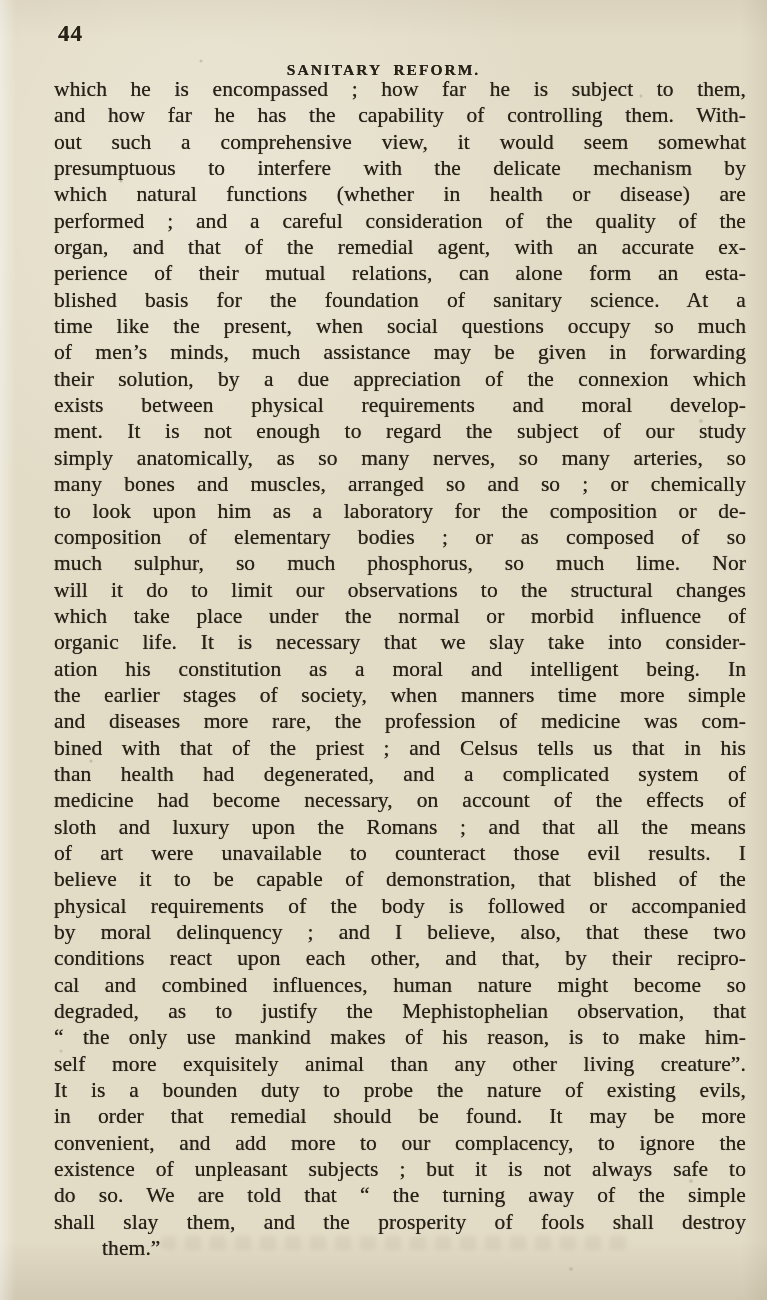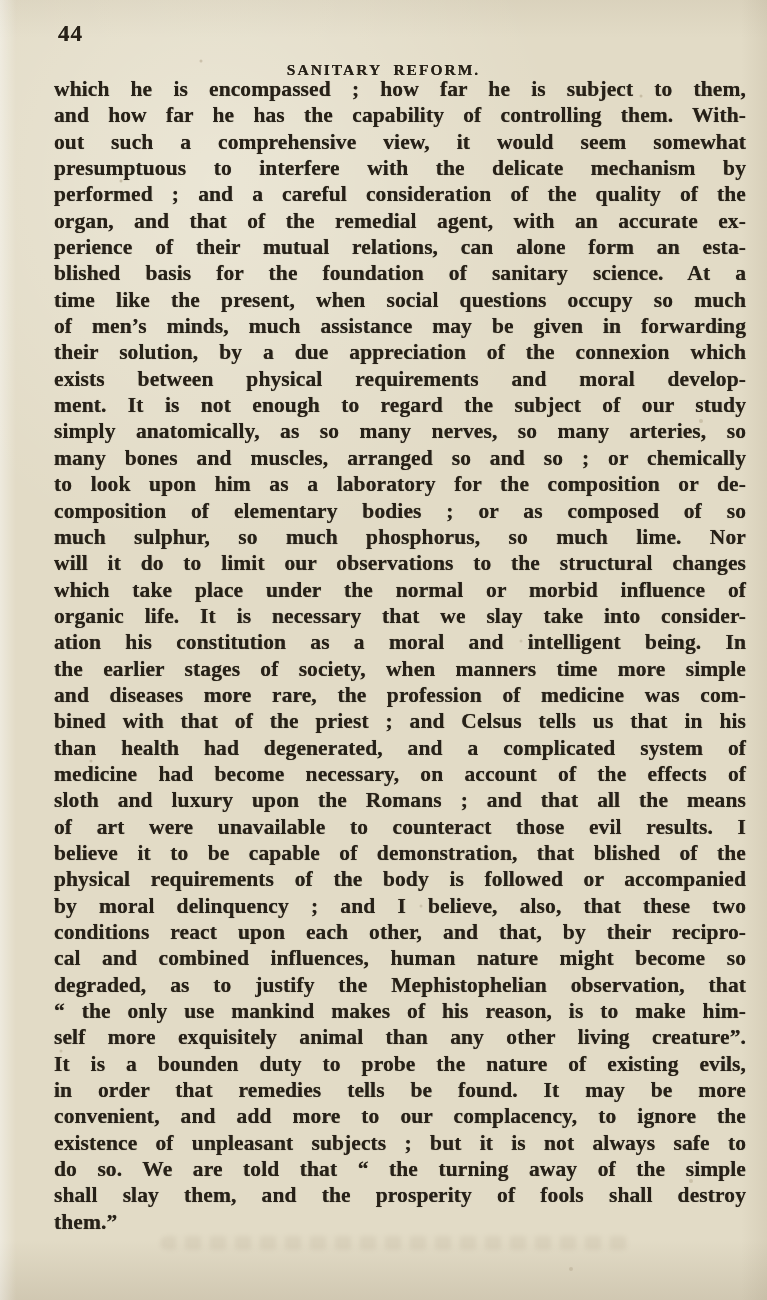--- a/index.html
+++ b/index.html
@@ -54,30 +54,31 @@
   .text-block {
     position: absolute;
     top: 76px;
     left: 54px;
     width: 692px;
   }
   .line {
     height: 26.35px;
     line-height: 26.35px;
     font-size: 21.5px;
-    font-weight: 700;
+    font-weight: 400;
     letter-spacing: 0.1px;
     word-spacing: 1.5px;
     white-space: nowrap;
     text-align: justify;
     text-align-last: justify;
     text-shadow: 0 0 0.7px rgba(39,33,24,0.75);
   }
   .line.last {
     text-align-last: left;
+    margin-left: 48px;
   }
   .show-through {
     position: absolute;
     top: 1236px;
     left: 160px;
     width: 470px;
     height: 14px;
     border-radius: 7px;
     background: repeating-linear-gradient(90deg,
       rgba(130,112,82,0.16) 0px, rgba(130,112,82,0.16) 16px,
@@ -114,20 +115,21 @@
   <div class="running-header">
     <span class="page-number">44</span>
     <span class="header-title">SANITARY REFORM.</span>
   </div>
 
   <div class="text-block">
       <div class="line">which he is encompassed ; how far he is subject to them,</div>
       <div class="line">and how far he has the capability of controlling them. With-</div>
       <div class="line">out such a comprehensive view, it would seem somewhat</div>
       <div class="line">presumptuous to interfere with the delicate mechanism by</div>
+      <div class="line">which natural functions (whether in health or disease) are</div>
       <div class="line">performed ; and a careful consideration of the quality of the</div>
       <div class="line">organ, and that of the remedial agent, with an accurate ex-</div>
       <div class="line">perience of their mutual relations, can alone form an esta-</div>
       <div class="line">blished basis for the foundation of sanitary science. At a</div>
       <div class="line">time like the present, when social questions occupy so much</div>
       <div class="line">of men’s minds, much assistance may be given in forwarding</div>
       <div class="line">their solution, by a due appreciation of the connexion which</div>
       <div class="line">exists between physical requirements and moral develop-</div>
       <div class="line">ment. It is not enough to regard the subject of our study</div>
       <div class="line">simply anatomically, as so many nerves, so many arteries, so</div>
@@ -148,21 +150,21 @@
       <div class="line">of art were unavailable to counteract those evil results. I</div>
       <div class="line">believe it to be capable of demonstration, that blished of the</div>
       <div class="line">physical requirements of the body is followed or accompanied</div>
       <div class="line">by moral delinquency ; and I believe, also, that these two</div>
       <div class="line">conditions react upon each other, and that, by their recipro-</div>
       <div class="line">cal and combined influences, human nature might become so</div>
       <div class="line">degraded, as to justify the Mephistophelian observation, that</div>
       <div class="line">“ the only use mankind makes of his reason, is to make him-</div>
       <div class="line">self more exquisitely animal than any other living creature”.</div>
       <div class="line">It is a bounden duty to probe the nature of existing evils,</div>
-      <div class="line">in order that remedies tells be found. It may be more</div>
+      <div class="line">in order that remedial should be found. It may be more</div>
       <div class="line">convenient, and add more to our complacency, to ignore the</div>
       <div class="line">existence of unpleasant subjects ; but it is not always safe to</div>
       <div class="line">do so. We are told that “ the turning away of the simple</div>
       <div class="line">shall slay them, and the prosperity of fools shall destroy</div>
       <div class="line last">them.”</div>
     </div>
 
   <div class="show-through"></div>
   <div class="specks"></div>
 

